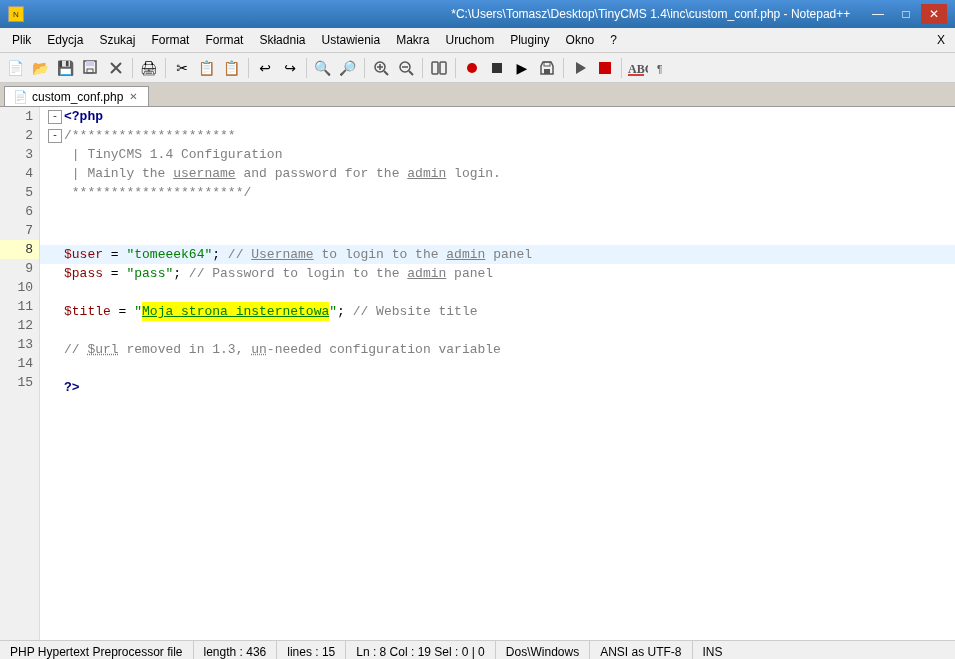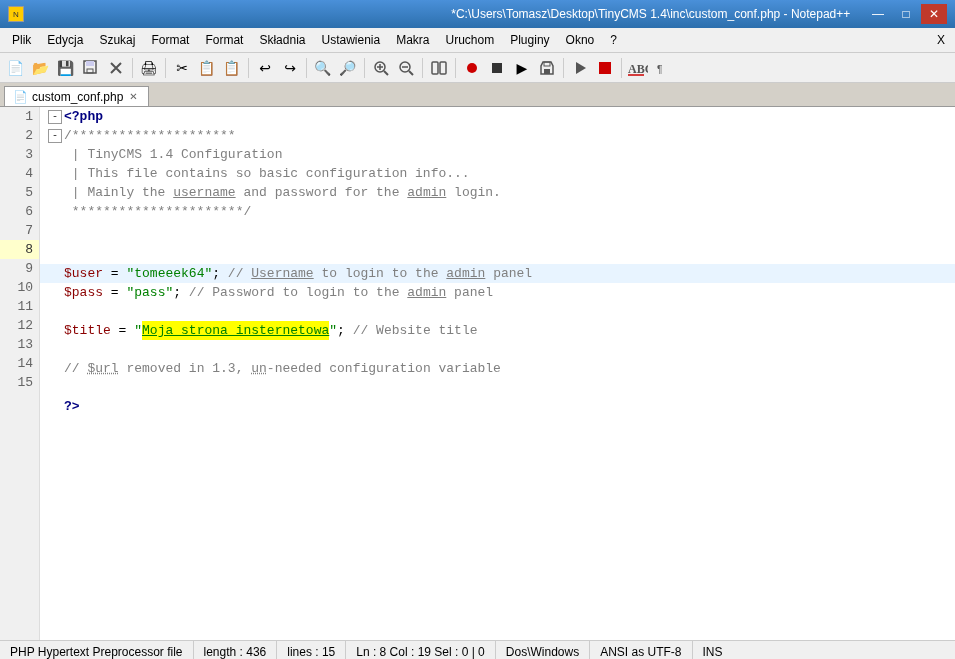--- a/index.html
+++ b/index.html
@@ -403,24 +403,20 @@
     <div class="code-line">
       <span class="fold-marker">-</span>
       <span class="comment">/*********************</span>
     </div>
 
     <div class="code-line">
       <span style="display:inline-block;width:16px;"></span>
       <span class="comment">&nbsp;| TinyCMS 1.4 Configuration</span>
     </div>
 
-    <div class="code-line">
-      <span style="display:inline-block;width:16px;"></span>
-      <span class="comment">&nbsp;| This file contains so basic configuration info...</span>
-    </div>
 
     <div class="code-line">
       <span style="display:inline-block;width:16px;"></span>
       <span class="comment">&nbsp;| Mainly the <span class="underline">username</span> and password for the <span class="underline">admin</span> login.</span>
     </div>
 
     <div class="code-line">
       <span style="display:inline-block;width:16px;"></span>
       <span class="comment">&nbsp;**********************/</span>
     </div>

